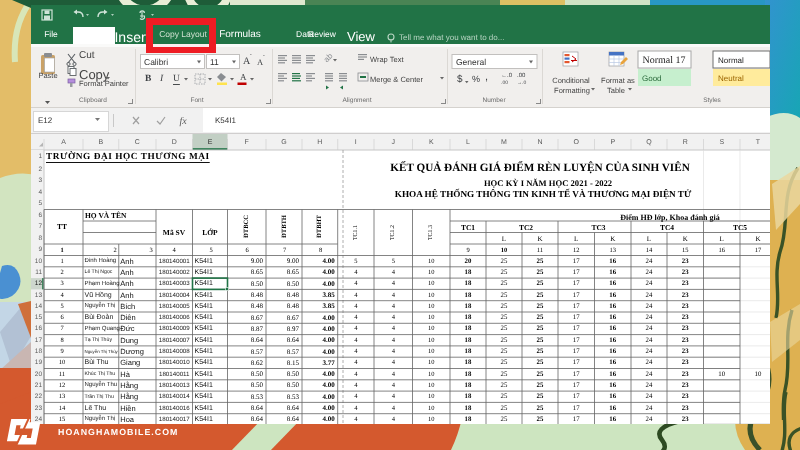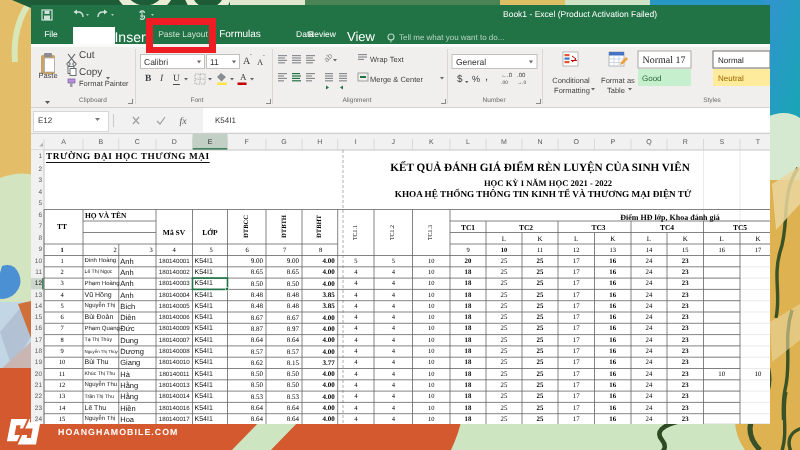--- a/index.html
+++ b/index.html
@@ -56,26 +56,25 @@
 <path d="M52,12 Q52,7 47,7 L44,7" stroke="#cfe3d8" stroke-width="1.4" fill="none"></path>
         <path d="M46,4.5 L42.5,7 L46,9.5 Z" fill="#cfe3d8"></path>
 <path d="M67,12 Q67,7 72,7 L75,7" stroke="#cfe3d8" stroke-width="1.4" fill="none"></path>
         <path d="M73,4.5 L76.5,7 L73,9.5 Z" fill="#cfe3d8"></path>
 <path d="M55,9 l3,0 l-1.5,2 z" fill="#cfe3d8" opacity="0.8"></path>
         <path d="M80,9 l3,0 l-1.5,2 z" fill="#cfe3d8" opacity="0.8"></path>
 <path d="M109,8 a2.2,2.2 0 1 1 4.4,0" fill="none" stroke="#cfe3d8" stroke-width="1.2"></path>
         <path d="M111,6.5 L111,13 M109,13.5 Q111,15.5 113.5,13 L113.5,11 L109,11" stroke="#cfe3d8" stroke-width="1.1" fill="none"></path>
 <path d="M120,9 l3,0 l-1.5,2 z" fill="#cfe3d8" opacity="0.8"></path>
 </svg>
-<div class="abs" style="left:349px;top:4px;width:400px;text-align:center;font-size:8.5px;color:#fff;">Book1 - Excel (Product Activation Failed)</div>
 <div class="abs" style="left:42px;top:22px;width:42px;height:17px;background:#fff;"></div>
 <div class="abs" style="left:-20px;top:24px;width:80px;text-align:center;font-size:8.5px;color:#fff;font-weight:normal;">File</div>
 <div class="abs" style="left:23px;top:24px;width:80px;text-align:center;font-size:8.5px;color:#217346;font-weight:normal;padding-left:44px;">Home</div>
 <div class="abs" style="left:61px;top:24px;width:80px;text-align:center;font-size:14px;color:#fff;font-weight:normal;">Insert</div>
-<div class="abs" style="left:112px;top:24px;width:80px;text-align:center;font-size:8.5px;color:#cfe0d0;font-weight:normal;">Paste Layout</div>
+<div class="abs" style="left:112px;top:24px;width:80px;text-align:center;font-size:8.5px;color:#cfe0d0;font-weight:normal;">Copy Layout</div>
 <div class="abs" style="left:169px;top:24px;width:80px;text-align:center;font-size:10px;color:#fff;font-weight:normal;">Formulas</div>
 <div class="abs" style="left:210px;top:24px;width:80px;text-align:center;font-size:8.5px;color:#fff;font-weight:normal;padding-left:24px;">Data</div>
 <div class="abs" style="left:251px;top:24px;width:80px;text-align:center;font-size:8.5px;color:#fff;font-weight:normal;">Review</div>
 <div class="abs" style="left:290px;top:24px;width:80px;text-align:center;font-size:13px;color:#fff;font-weight:normal;">View</div>
 <svg class="abs" style="left:354px;top:27px" width="12" height="12" viewBox="0 0 12 12">
         <circle cx="6" cy="5" r="3" fill="none" stroke="#b9d6c4" stroke-width="1.1"></circle>
         <path d="M4.8,8 L7.2,8 M5.2,9.8 L6.8,9.8" stroke="#b9d6c4" stroke-width="1"></path>
       </svg>
 <div class="abs" style="left:368px;top:28px;font-size:8px;color:#b9d6c4;">Tell me what you want to do...</div>
 <div class="abs" style="left:0;top:39px;width:739px;height:63px;background:#f1efed;border-bottom:1px solid #d5d2ce;"></div>
@@ -201,21 +200,21 @@
 <rect x="607" y="7" width="53" height="17" fill="#fff" stroke="#a8a8a8"></rect>
 <text x="633" y="16" font-size="10" fill="#1a1a1a" font-family="Liberation Serif" text-anchor="middle" dominant-baseline="central">Normal 17</text>
 <rect x="682" y="7" width="57" height="17" fill="#fff" stroke="#6e6e6e"></rect>
 <text x="687" y="16" font-size="8" fill="#222" text-anchor="start" dominant-baseline="central">Normal</text>
 <rect x="607" y="25" width="53" height="17" fill="#c6efce"></rect>
 <text x="611" y="34" font-size="8" fill="#276738" text-anchor="start" dominant-baseline="central">Good</text>
 <rect x="682" y="25" width="57" height="17" fill="#ffeb9c"></rect>
 <text x="687" y="34" font-size="8" fill="#9c6500" text-anchor="start" dominant-baseline="central">Neutral</text>
 </svg>
 <div class="abs" style="left:48px;top:45px;font-size:10px;color:#444;">Cut</div>
-<div class="abs" style="left:48px;top:62px;font-size:10px;color:#444;">Copy</div>
+<div class="abs" style="left:48px;top:62px;font-size:13px;color:#444;">Copy</div>
 <div class="abs" style="left:48px;top:74px;font-size:7.5px;color:#444;">Format Painter</div>
 <div class="abs" style="left:75px;top:64px;width:4px;height:3px;"><svg width="6" height="5">
           <path d="M0,0 l4,0 l-2,2.5 z" fill="#666"></path>
         </svg></div>
 <div class="abs" style="left:7px;top:66px;width:20px;text-align:center;font-size:7.5px;color:#444;">Paste</div>
 <div class="abs" style="left:14px;top:88px;width:6px;height:5px;"><svg width="6" height="5">
           <path d="M0,0 l5,0 l-2.5,3 z" fill="#555"></path>
         </svg></div>
 <div class="abs" style="left:0;top:103px;width:739px;height:25px;background:#f1f1f1;border-bottom:1px solid #d0cece;"></div>
 <div class="abs" style="left:2px;top:106px;width:74px;height:19px;background:#fff;border:1px solid #d6d6d6;"></div>

